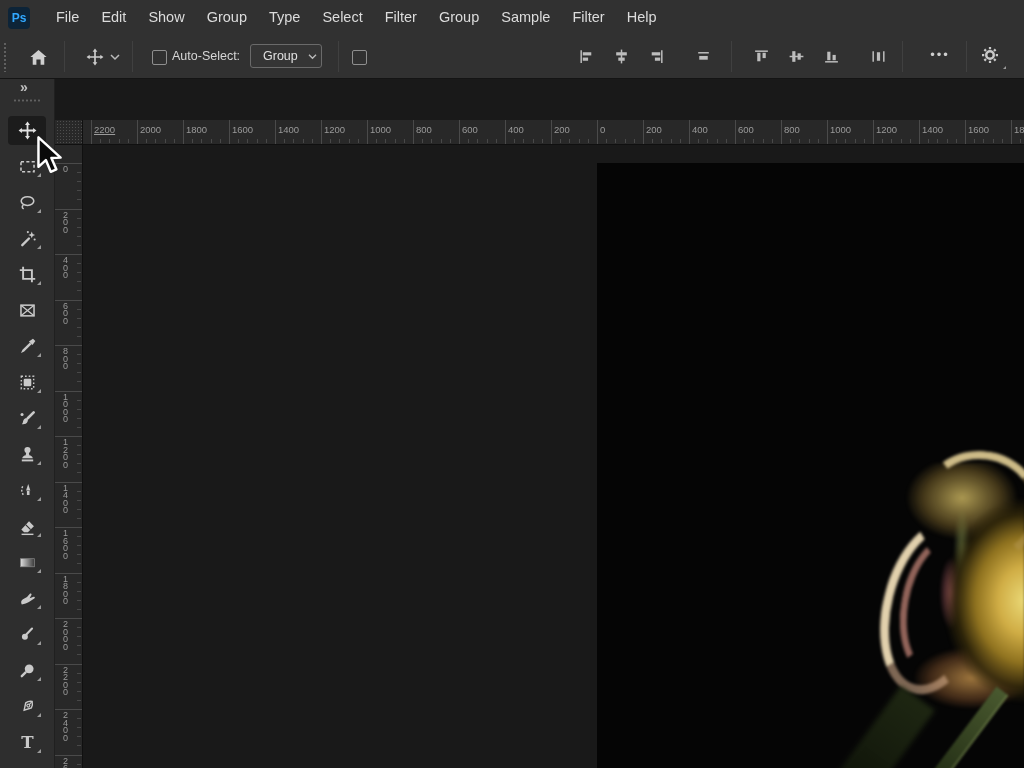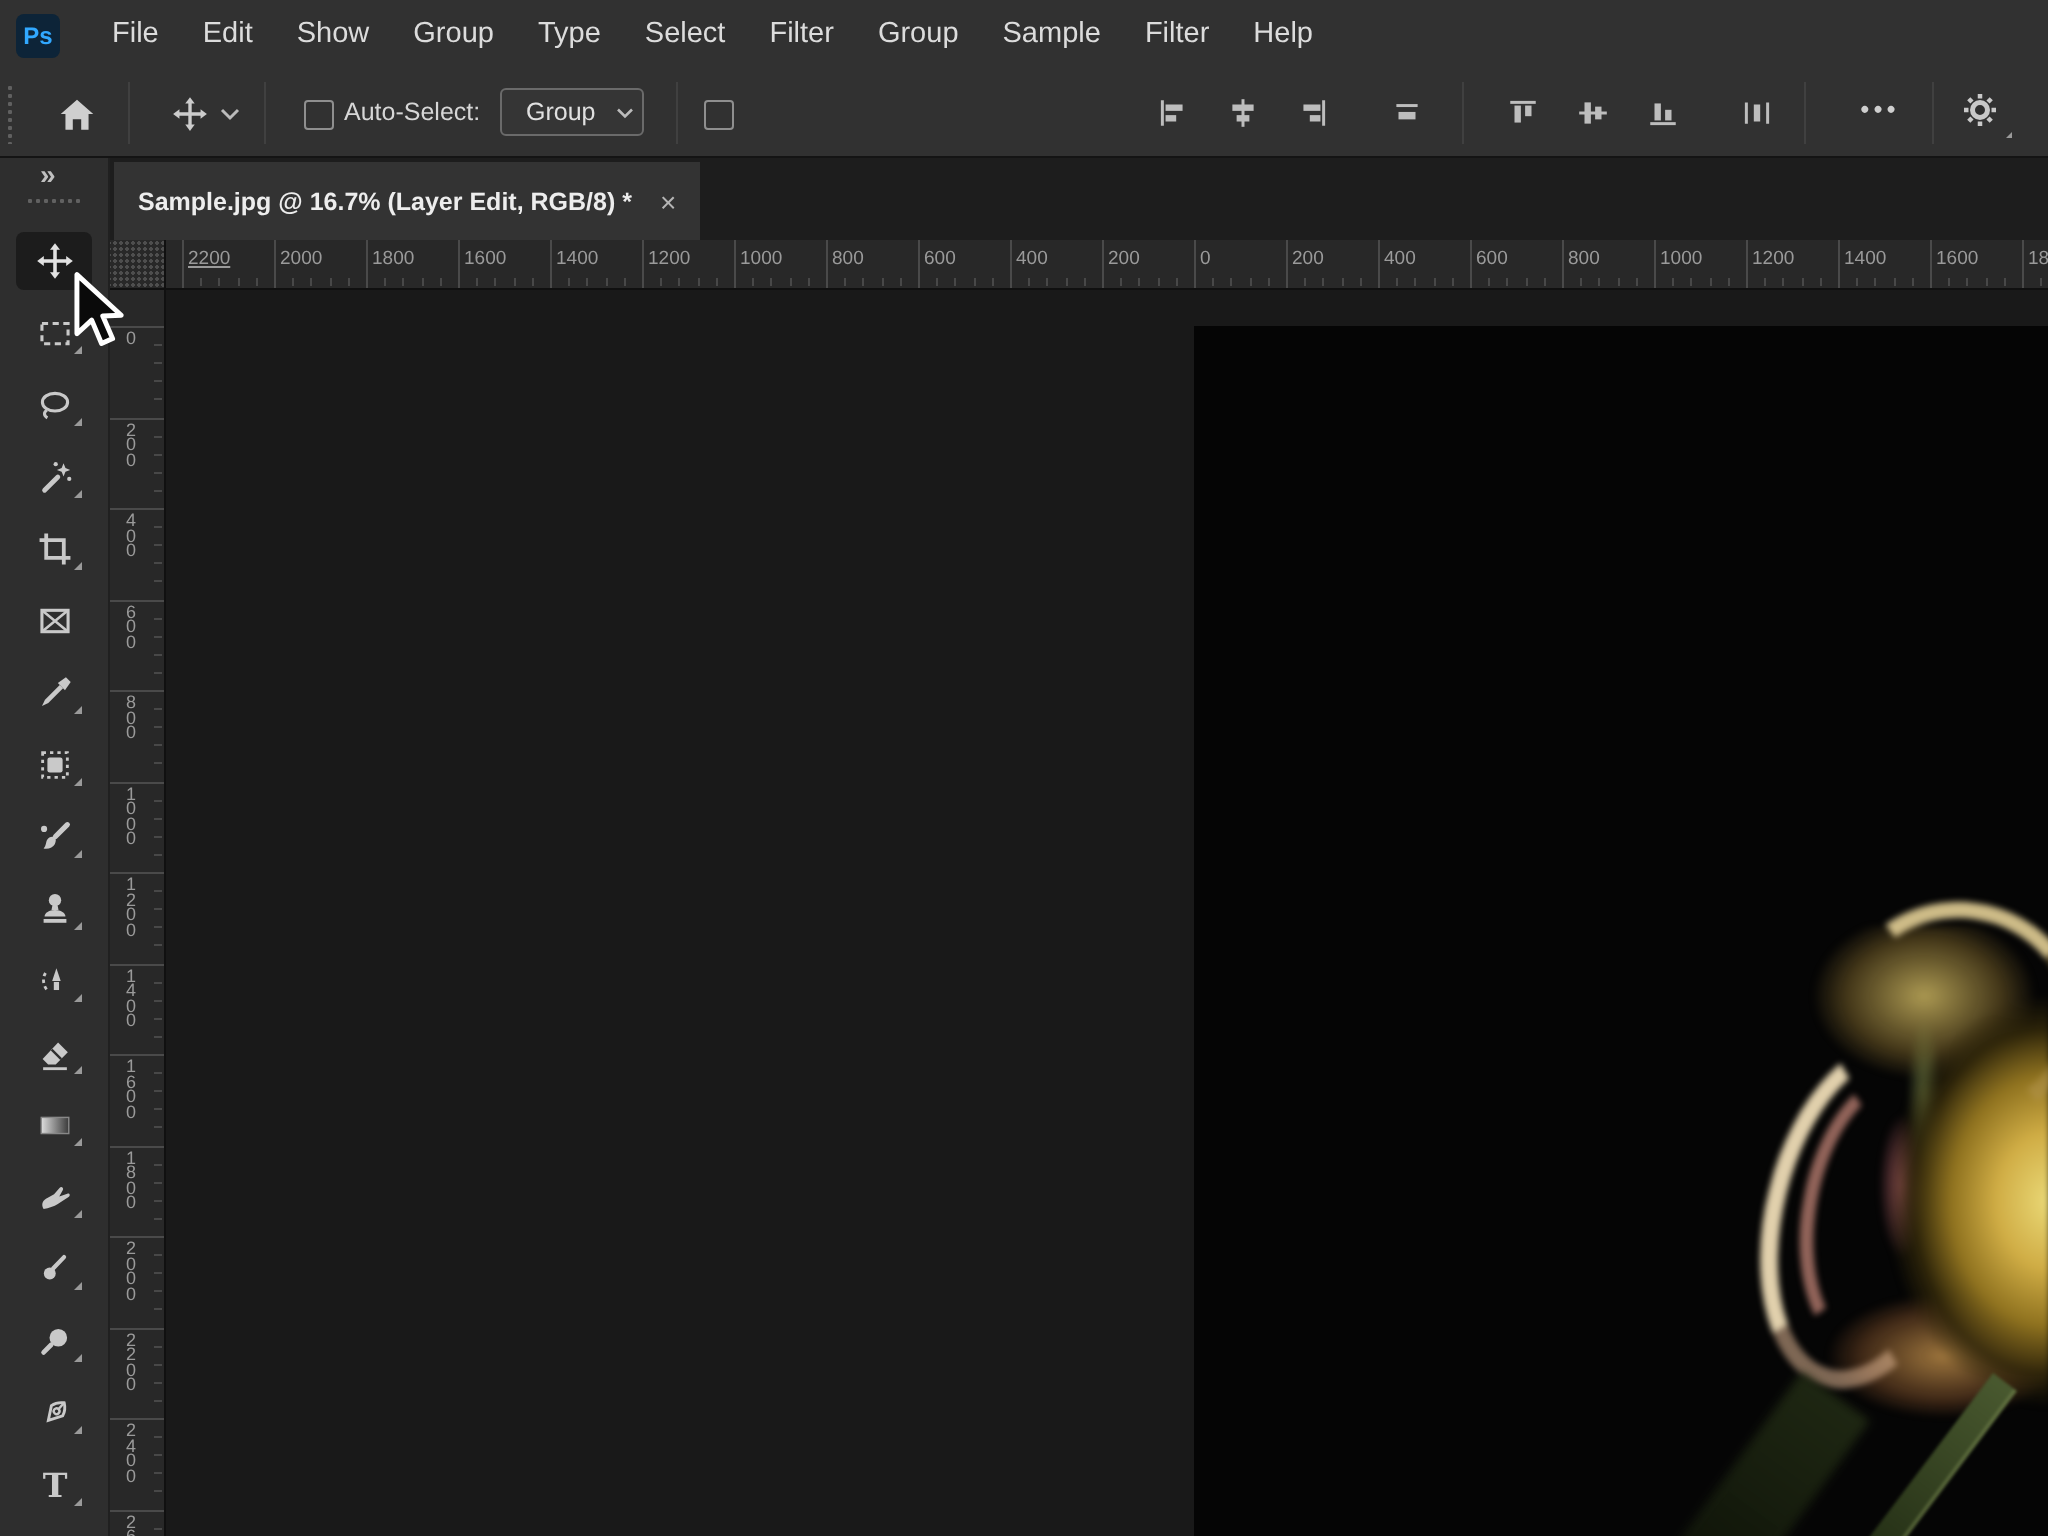--- a/index.html
+++ b/index.html
@@ -430,26 +430,20 @@
 
       <div class="tool">
           <div class="box">
         
       </div>
         </div>
 
     </div>
   </div>
 
-  <div class="tabbar">
-    <div class="tab">
-      <span>Sample.jpg @ 16.7% (Layer Edit, RGB/8) *</span>
-      <span class="tab-close">×</span>
-    </div>
-  </div>
 
   <div class="corner"></div>
   <div class="hruler" id="hruler">
       <div class="hminor" style="left: 17.2px;"></div>
       <div class="hminor" style="left: 26.4px;"></div>
       <div class="hminor" style="left: 35.6px;"></div>
       <div class="hminor" style="left: 44.8px;"></div>
       <div class="hminor" style="left: 63.2px;"></div>
       <div class="hminor" style="left: 72.4px;"></div>
       <div class="hminor" style="left: 81.6px;"></div>

